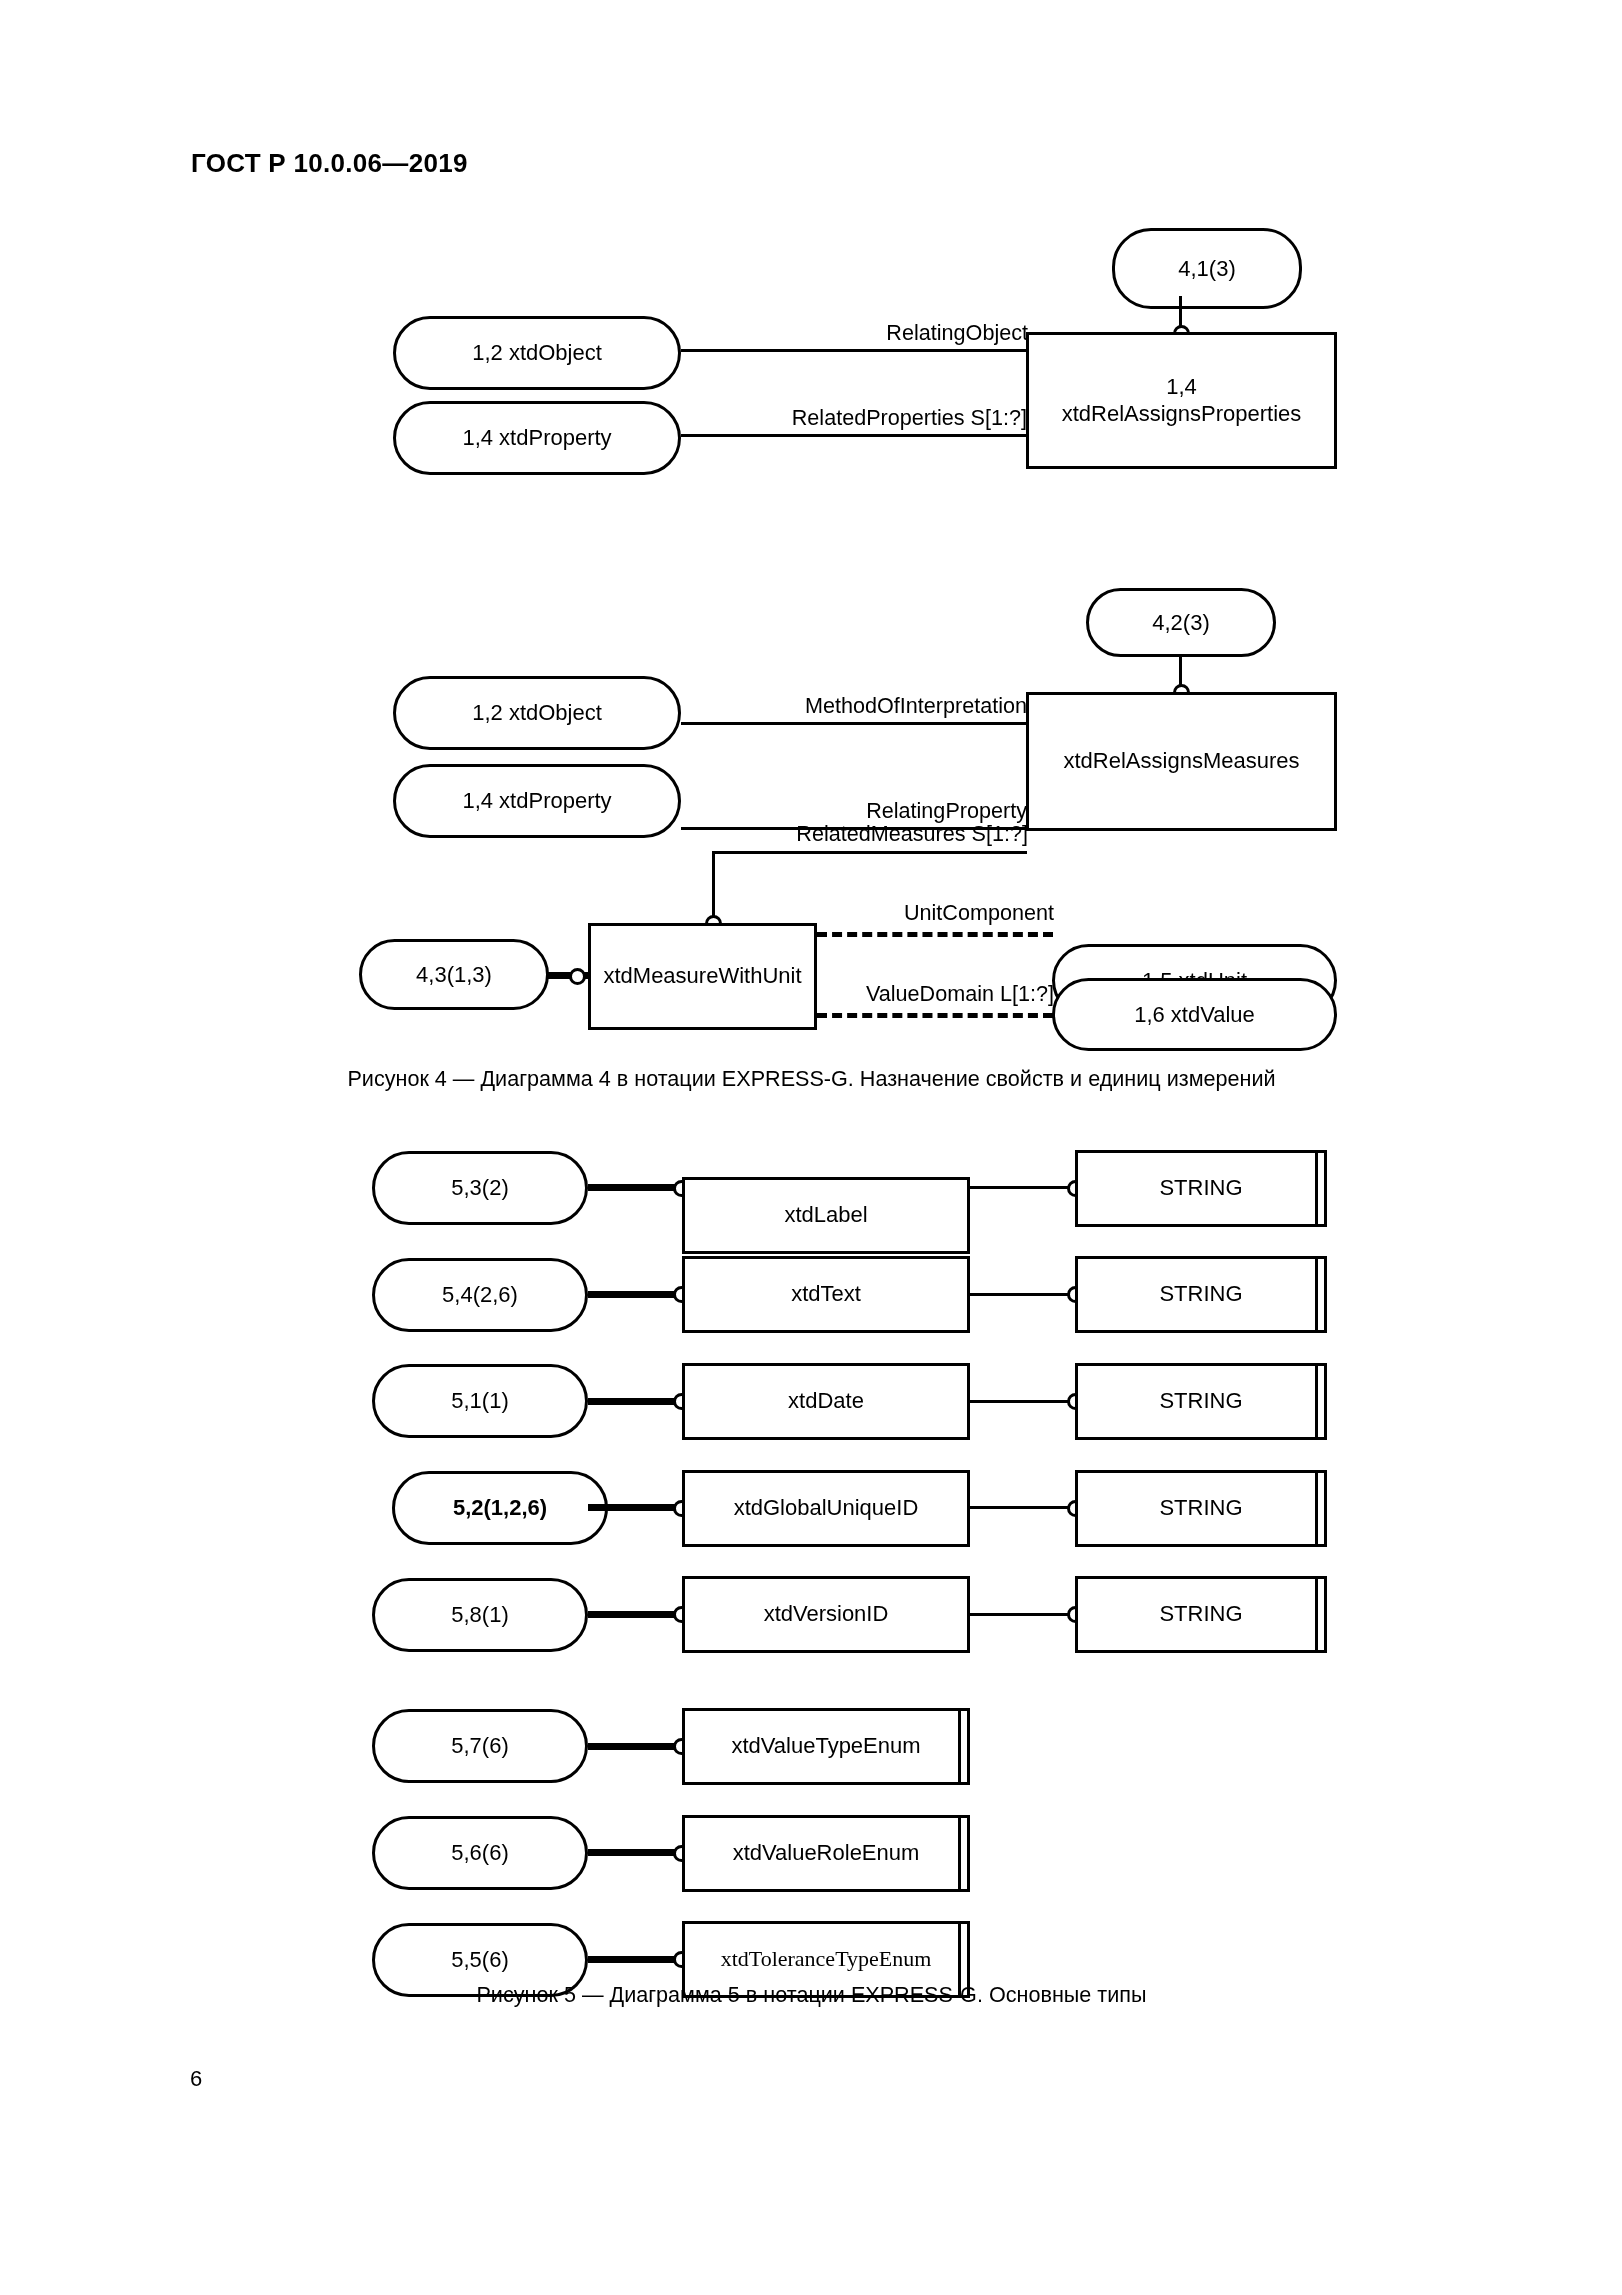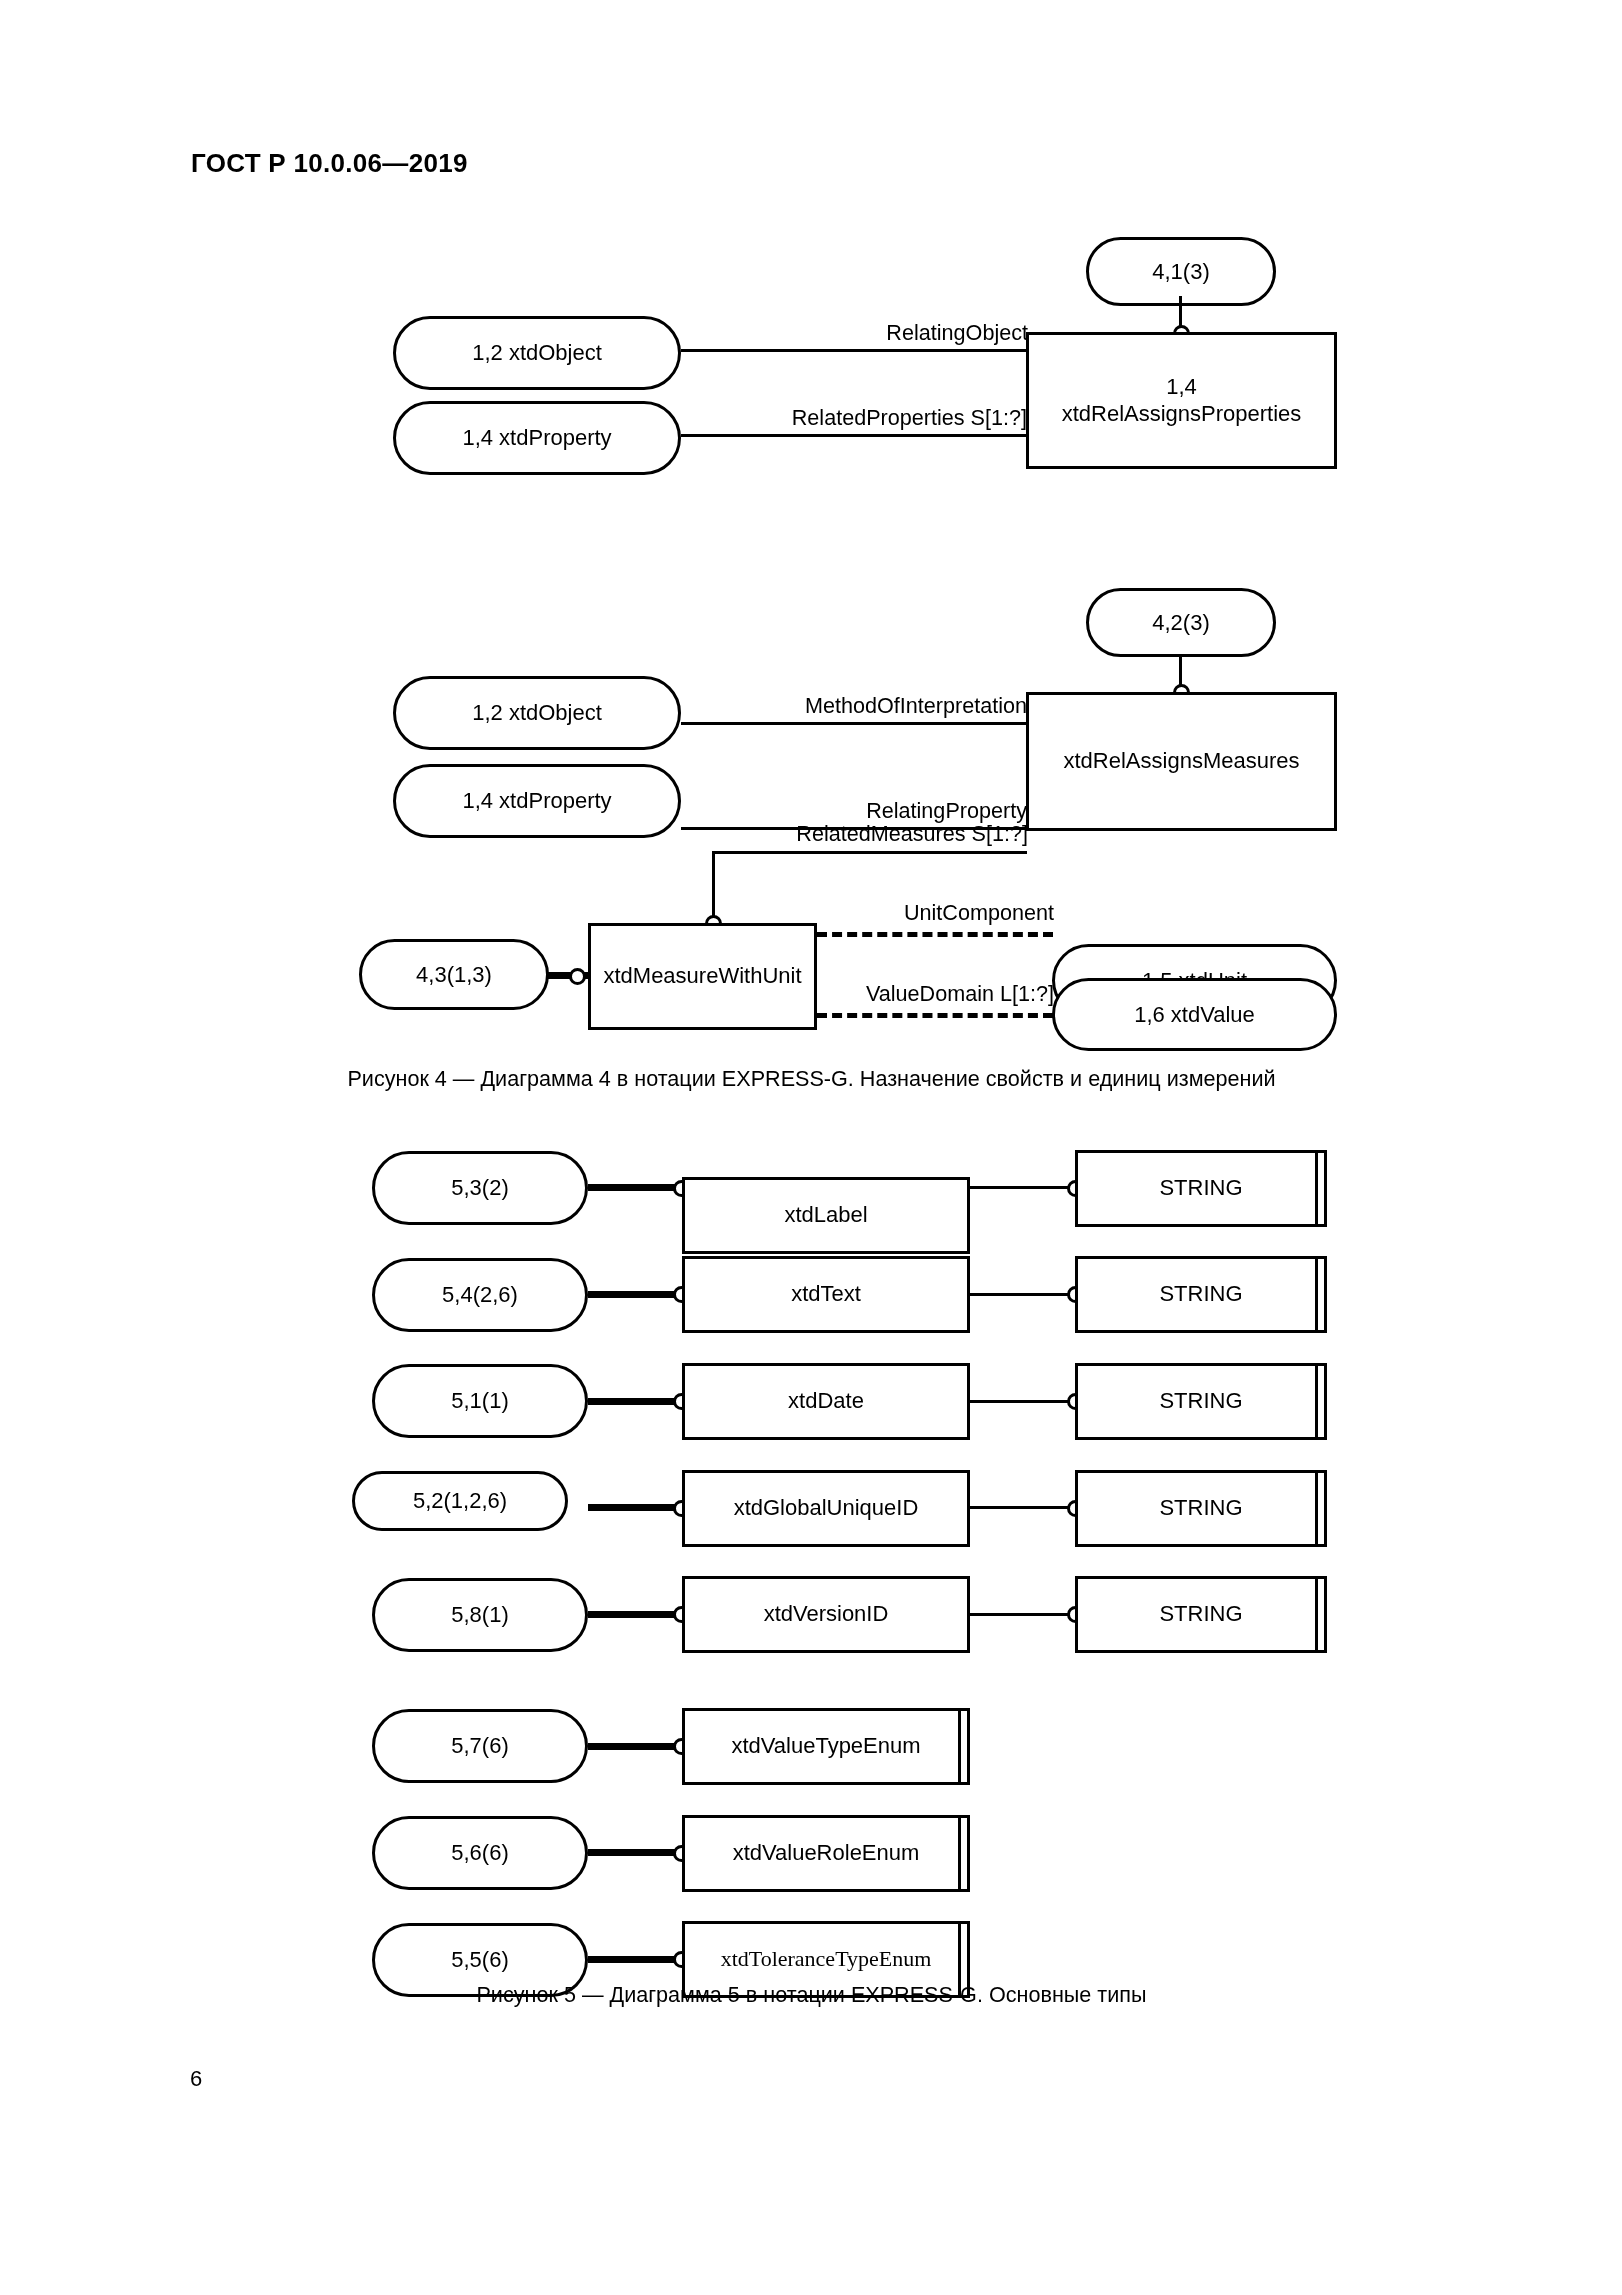--- a/index.html
+++ b/index.html
@@ -64,21 +64,21 @@
 </style>
 </head>
 <body>
 
 <div class="page">
 
   <div id="doc-header">ГОСТ Р 10.0.06—2019</div>
 
   <div>
 
-    <div class="ref" style="left:1086px;top:228px;width:190px;height:69px;margin-top:9px;">4,1(3)</div>
+    <div class="ref" style="left:1112px;top:228px;width:190px;height:81px;">4,1(3)</div>
 
     <div class="ln v" style="left:1179px;top:296px;height:38px;"></div>
     <div class="circ" style="left:1173px;top:325px;"></div>
 
     <div class="ebox" style="left:1026px;top:332px;width:311px;height:137px;">
       <span>
         <span class="two-line">1,4</span>
         <span class="two-line">xtdRelAssignsProperties</span>
       </span>
     </div>
@@ -198,21 +198,21 @@
     <div class="circ" style="left:673px;top:1393px;"></div>
     <div class="ebox" style="left:682px;top:1363px;width:288px;height:77px;">
       <span>xtdDate</span>
     </div>
     <div class="ln h" style="left:970px;top:1400px;width:105px;"></div>
     <div class="circ" style="left:1067px;top:1393px;"></div>
     <div class="ebox simple" style="left:1075px;top:1363px;width:252px;height:77px;">
       <span>STRING</span>
     </div>
 
-    <div class="ref" style="left:352px;top:1471px;width:216px;height:60px;">5,2(1,2,6)</div>
+    <div class="ref" style="left:392px;top:1471px;width:216px;height:74px;font-weight:bold;">5,2(1,2,6)</div>
     <div class="ln thick-h" style="left:588px;top:1504px;width:105px;"></div>
     <div class="circ" style="left:673px;top:1500px;"></div>
     <div class="ebox" style="left:682px;top:1470px;width:288px;height:77px;">
       <span>xtdGlobalUniqueID</span>
     </div>
     <div class="ln h" style="left:970px;top:1506px;width:105px;"></div>
     <div class="circ" style="left:1067px;top:1500px;"></div>
     <div class="ebox simple" style="left:1075px;top:1470px;width:252px;height:77px;">
       <span>STRING</span>
     </div>

